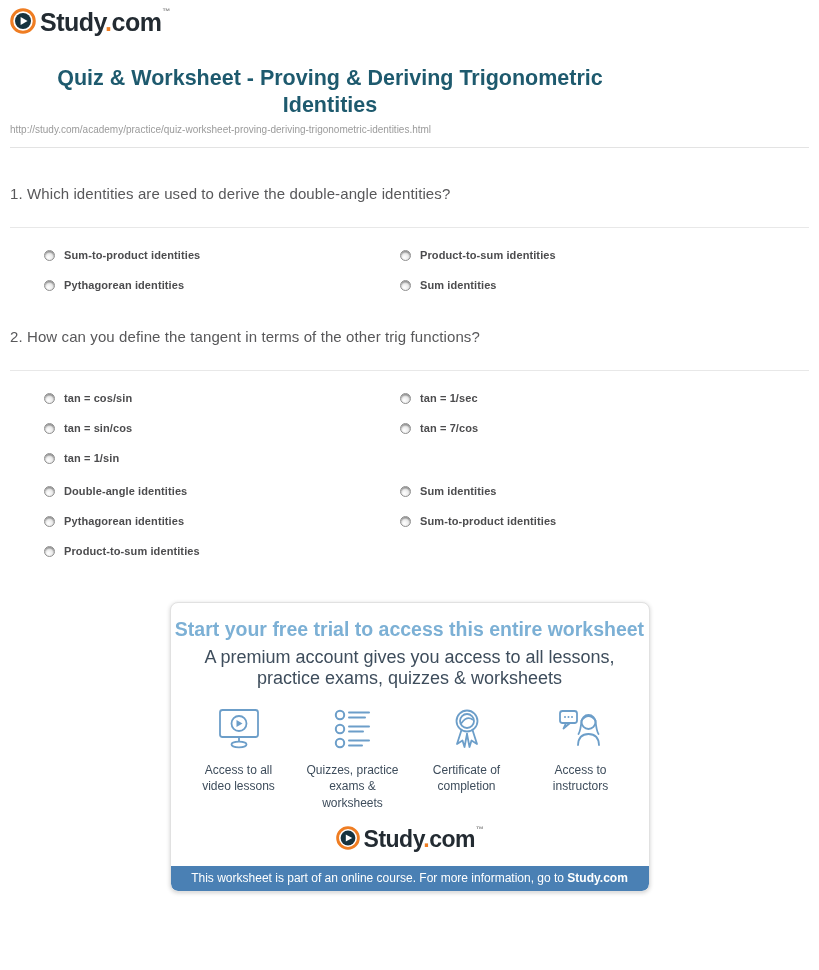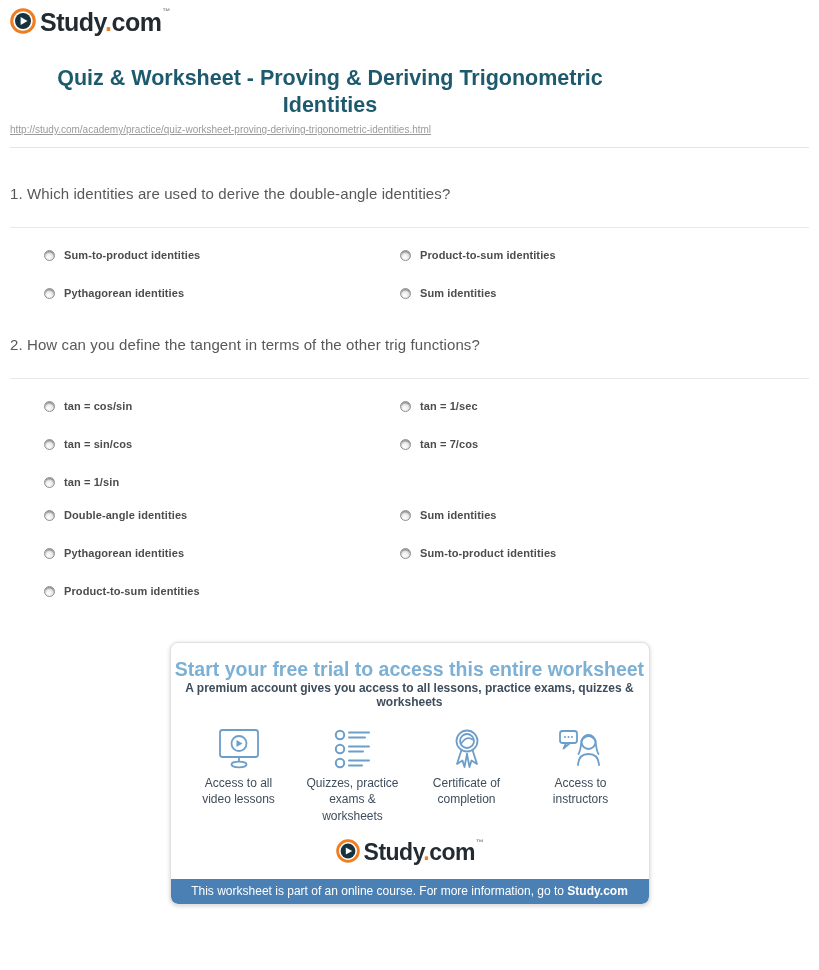--- a/index.html
+++ b/index.html
@@ -34,34 +34,34 @@
   .logo-top svg{width:26px;height:26px;}
   .logo-cta .logo-text{font-size:23px;}
   .logo-cta svg{width:24px;height:24px;}
 
   
   .title{
     margin-top:27px;
     font-size:21.5px;font-weight:bold;color:var(--title-teal);
     line-height:1.26;max-width:640px;text-align:center;
   }
-  .url{margin-top:5px;font-size:10px;color:var(--url-text);text-decoration:underline;}
+  .url{margin-top:5px;font-size:10px;color:var(--url-text);}
   .top-rule{border:none;border-top:1px solid var(--divider);margin-top:12px;}
 
   
   .question{margin-top:0;}
   .q-head{
     display:block;margin-top:37px;padding-bottom:25px;
     border-bottom:1px solid #e8e8e8;
     font-size:15px;font-weight:400;color:var(--question-text);
     letter-spacing:0.1px;
   }
   .options{
     display:grid;grid-template-columns:356px 1fr;
-    row-gap:26px;margin:21px 0 0 34px;
+    row-gap:18px;margin:21px 0 0 34px;
   }
   .option{display:flex;align-items:center;gap:9px;cursor:pointer;}
   .radio{
     width:11px;height:11px;flex:0 0 11px;border-radius:50%;
     border:1px solid #8f8f8f;
     background:radial-gradient(circle at 38% 70%, #ffffff 0%, #e8e8e8 55%, #b9b9b9 100%);
     box-shadow:inset 0 1.5px 1.5px rgba(0,0,0,0.35);
   }
   .option-label{font-size:11px;font-weight:bold;color:var(--option-text);letter-spacing:0.1px;}
 
@@ -70,31 +70,31 @@
     width:480px;margin:45px auto 0 auto;
     border:1px solid #e1e1e1;border-radius:8px;
     box-shadow:0 1px 4px rgba(0,0,0,0.18);
     background:#fff;overflow:hidden;text-align:center;
   }
   .cta-headline{
     margin-top:15px;font-size:19.5px;font-weight:700;
     color:var(--cta-headline);cursor:pointer;
   }
   .cta-sub{
-    margin-top:0;font-size:12px;font-weight:bold;
+    margin-top:6px;font-size:18px;font-weight:normal;
     color:var(--cta-subtext);
   }
   .features{
     display:grid;grid-template-columns:repeat(4,1fr);
     padding:18px 14px 0 14px;column-gap:6px;
   }
   .feature{display:flex;flex-direction:column;align-items:center;}
   .feature svg{width:52px;height:44px;color:var(--icon-blue);}
   .feature-label{
-    font-size:12px;line-height:1.35;
+    margin-top:7px;font-size:12px;line-height:1.35;
     color:var(--cta-subtext);white-space:pre-line;
   }
   .cta-logo-row{margin-top:15px;padding-bottom:12px;}
   .banner{
     background:var(--banner-blue);color:#fff;
     font-size:12px;padding:5px 8px 6px 8px;
     border-radius:0 0 7px 7px;cursor:pointer;
   }
   .banner b{font-weight:bold;}
 </style>

